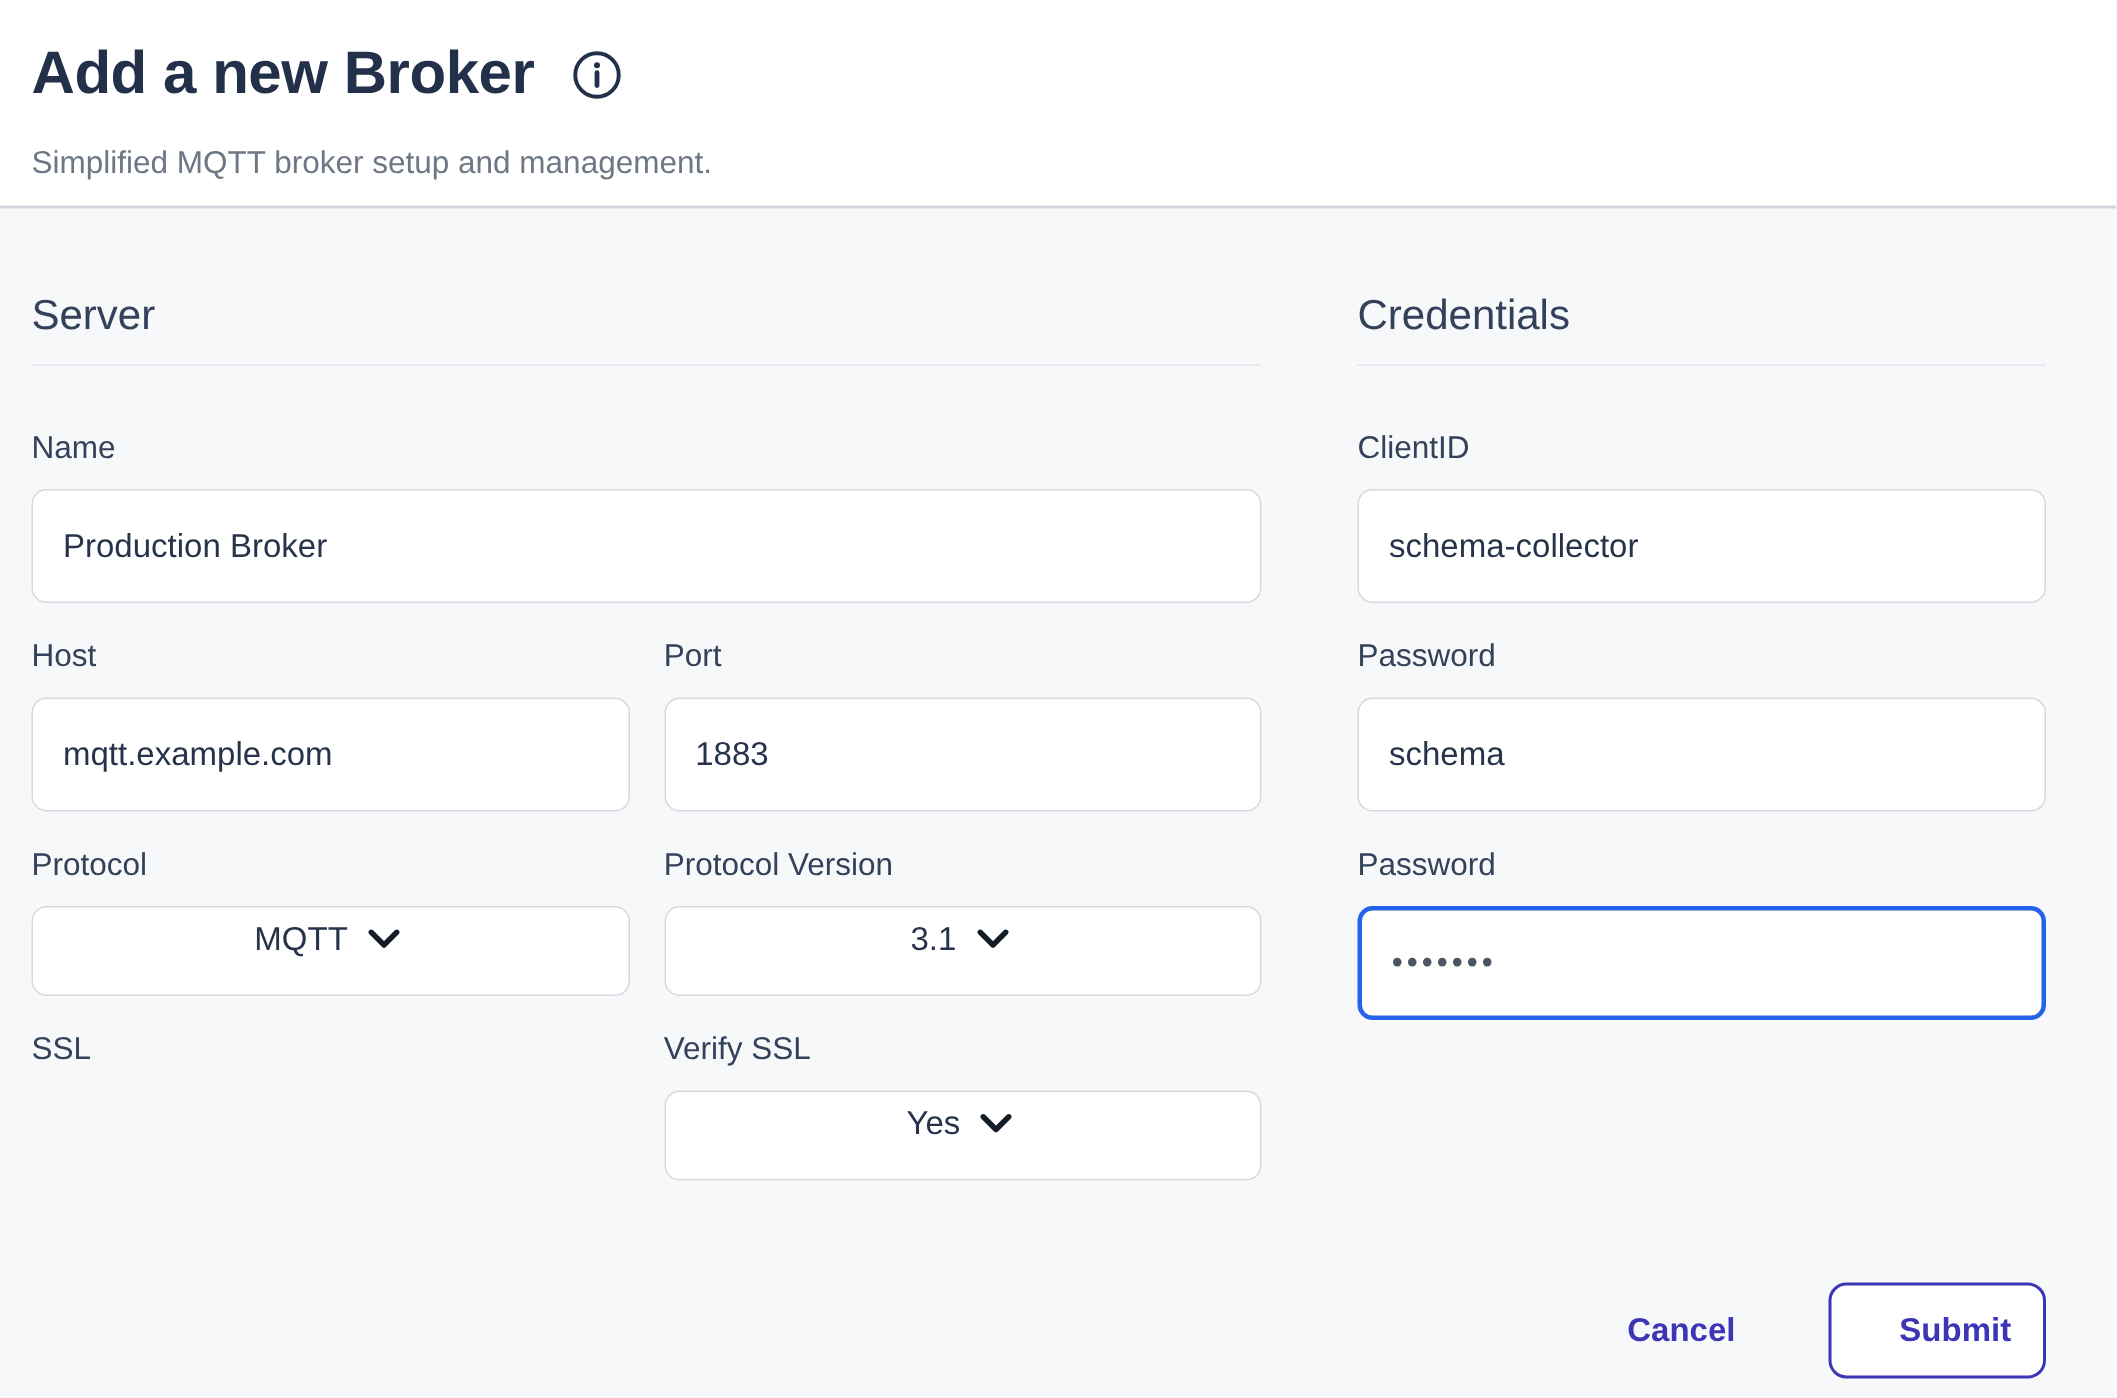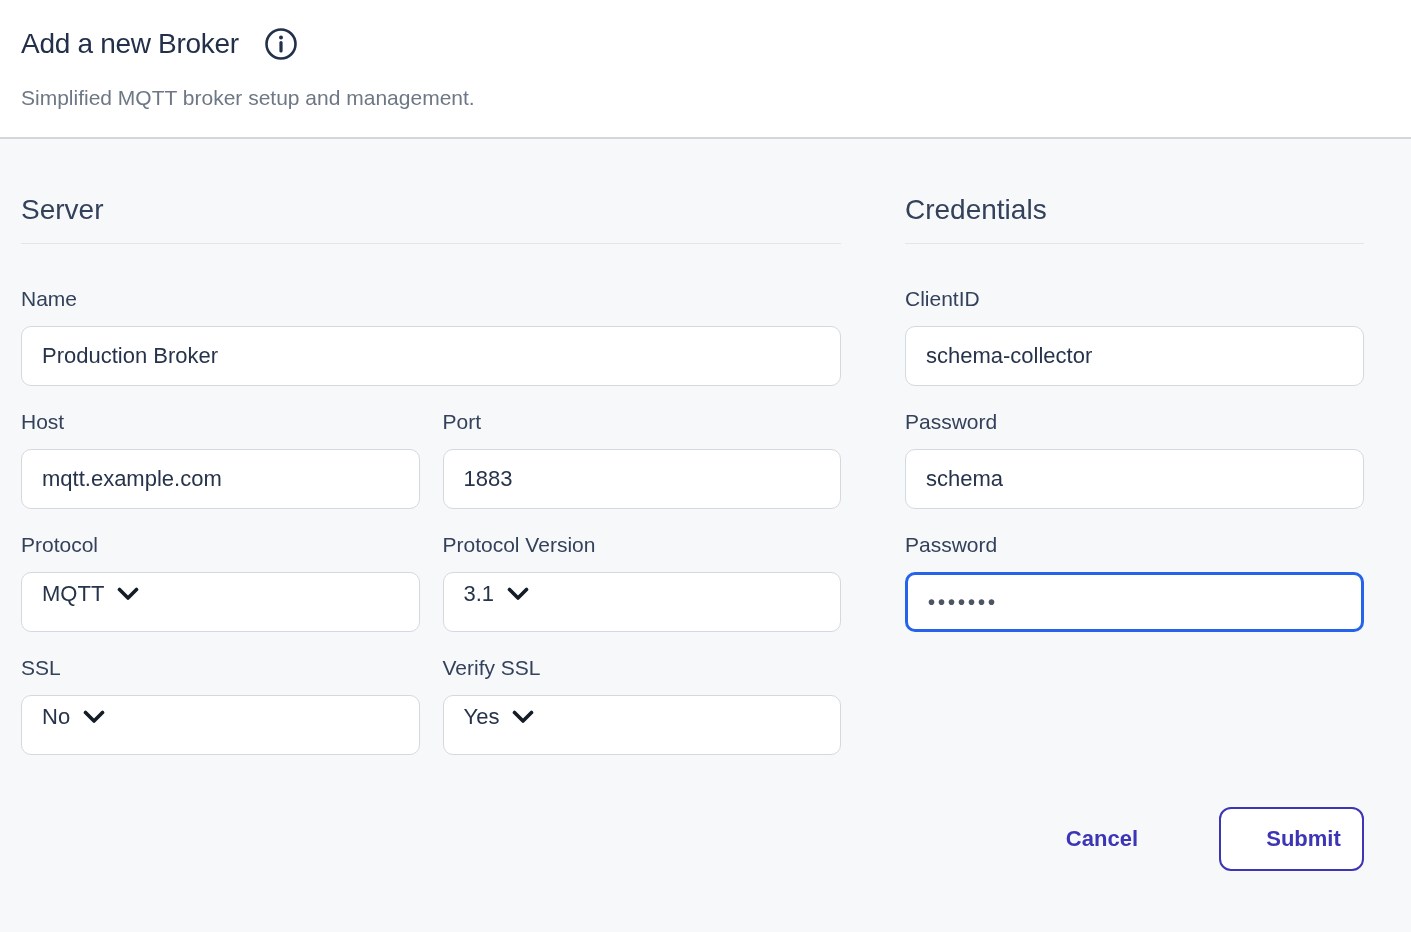--- a/index.html
+++ b/index.html
@@ -18,22 +18,22 @@
     height: 139px;
     border-bottom: 2px solid #d3d7dd;
     padding: 27px 0 0 21px;
   }
   .title-row {
     display: flex;
     align-items: center;
     gap: 25px;
   }
   .page-title {
-    font-size: 28px;
-    font-weight: 400;
+    font-size: 40px;
+    font-weight: 700;
     color: #22304a;
     margin: 0;
     letter-spacing: -0.3px;
   }
   .info-icon {
     width: 34px;
     height: 34px;
     display: inline-flex;
   }
   .page-subtitle {
@@ -70,21 +70,21 @@
 
   .field-label {
     display: block;
     font-size: 21px;
     color: #33415a;
     margin-bottom: 15px;
   }
 
   .text-input {
     width: 100%;
-    height: 60px;
+    height: 76px;
     border: 1px solid #d5d9df;
     border-radius: 10px;
     background: #ffffff;
     font-family: inherit;
     font-size: 22px;
     color: #26334a;
     padding: 0 20px;
     outline: none;
   }
 
@@ -97,41 +97,41 @@
   }
 
   .select-box {
     width: 100%;
     height: 60px;
     border: 1px solid #d5d9df;
     border-radius: 10px;
     background: #ffffff;
     display: flex;
     align-items: center;
-    justify-content: flex-start;
+    justify-content: center;
     padding: 0 24px 16px 20px;
     cursor: pointer;
     gap: 13px;
   }
   .select-value {
     font-size: 22px;
     color: #26334a;
   }
   .chevron-down {
     width: 22px;
     height: 14px;
     flex: none;
   }
 
   
   .actions {
     display: flex;
     justify-content: flex-end;
     align-items: center;
-    gap: 81px;
+    gap: 62px;
     margin-top: 175px;
   }
   .cancel-link {
     font-size: 22px;
     font-weight: 700;
     color: #3c35b5;
     background: none;
     border: none;
     cursor: pointer;
     font-family: inherit;
@@ -211,28 +211,20 @@
               <polyline points="2.5,2.5 11,11 19.5,2.5" fill="none" stroke="#141c28" stroke-width="3.6" stroke-linecap="round" stroke-linejoin="round"></polyline>
             </svg>
           </span>
         </div>
       </div>
     </div>
 
     <div class="field-row">
       <div class="field">
         <label class="field-label">SSL</label>
-        <div class="select-box">
-          <span class="select-value">No</span>
-          <span class="chevron-down">
-            <svg viewBox="0 0 22 14" width="22" height="14">
-              <polyline points="2.5,2.5 11,11 19.5,2.5" fill="none" stroke="#141c28" stroke-width="3.6" stroke-linecap="round" stroke-linejoin="round"></polyline>
-            </svg>
-          </span>
-        </div>
       </div>
       <div class="field">
         <label class="field-label">Verify SSL</label>
         <div class="select-box">
           <span class="select-value">Yes</span>
           <span class="chevron-down">
             <svg viewBox="0 0 22 14" width="22" height="14">
               <polyline points="2.5,2.5 11,11 19.5,2.5" fill="none" stroke="#141c28" stroke-width="3.6" stroke-linecap="round" stroke-linejoin="round"></polyline>
             </svg>
           </span>

